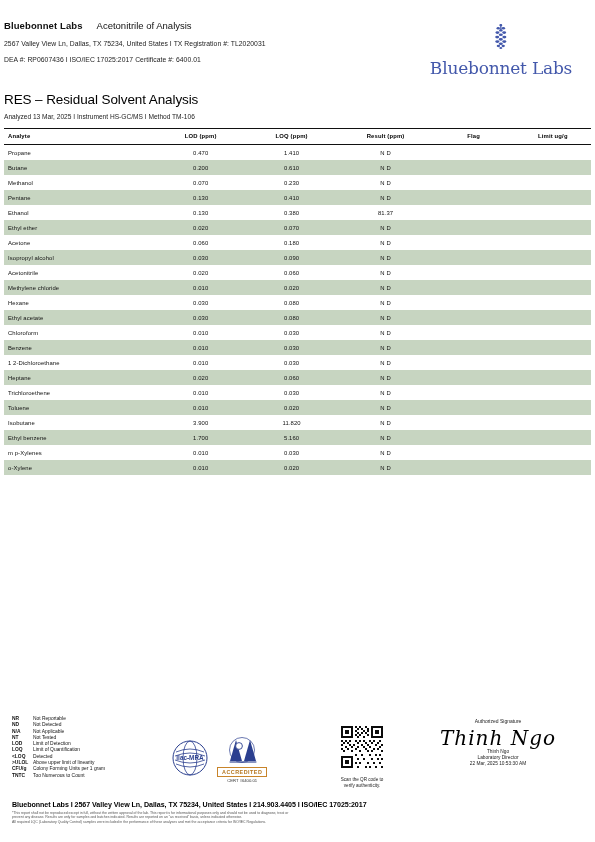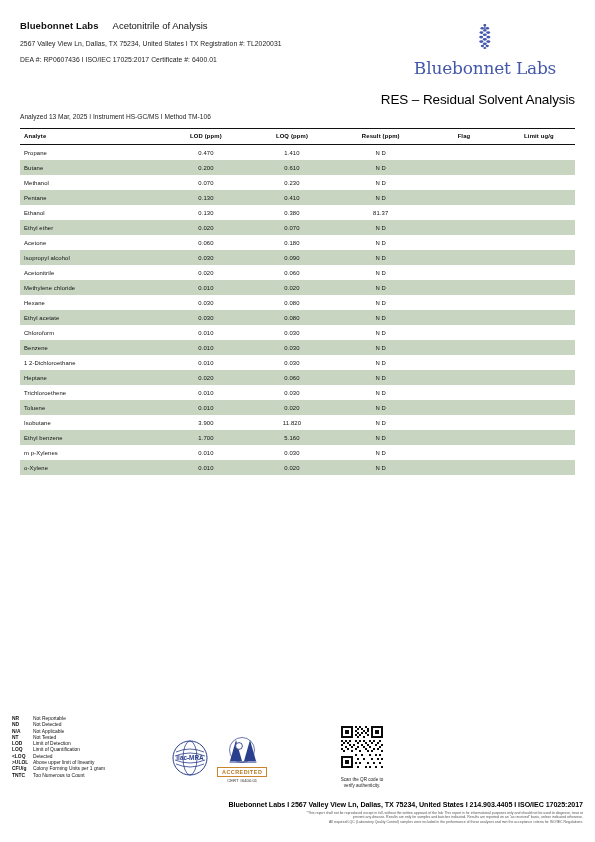--- a/index.html
+++ b/index.html
@@ -13,21 +13,21 @@
     font-family: "Liberation Sans", sans-serif;
     color: #1a1a1a;
     position: relative;
     overflow: hidden;
   }
   .page {
     position: relative;
     width: 595px;
     height: 842px;
     box-sizing: border-box;
-    padding: 0 20px;
+    padding: 0 4px;
   }
 
   
   .header {
     position: relative;
     padding-top: 20px;
     height: 76px;
     box-sizing: border-box;
   }
   .hdr-left {
@@ -80,21 +80,20 @@
     white-space: nowrap;
   }
 
   
   .report-title {
     font-size: 13.5px;
     font-weight: normal;
     color: #000;
     margin: 16px 0 6px 0;
     letter-spacing: -0.1px;
-    text-align: right;
   }
   .report-meta {
     font-size: 6.6px;
     color: #222;
     margin-bottom: 8px;
   }
 
   
   table.results {
     width: 100%;
@@ -236,21 +235,21 @@
     line-height: 6.2px;
     color: #222;
   }
 
   
   .bottom-bar {
     position: absolute;
     left: 12px;
     right: 12px;
     bottom: 18px;
-    text-align: right;
+    text-align: left;
   }
   .bottom-title {
     font-size: 7.1px;
     font-weight: bold;
     color: #000;
     letter-spacing: -0.05px;
     margin-bottom: 2px;
   }
   .bottom-fine {
     font-size: 3.5px;
@@ -638,20 +637,27 @@
               <rect x="42" y="42" width="2" height="2"></rect>
           </g>
         </svg>
       </span>
       <div class="qr-caption">
         <div>Scan the QR code to</div>
         <div>verify authenticity.</div>
       </div>
     </div>
 
+    <div class="sig">
+      <div class="sig-label">Authorized Signature</div>
+      <div class="sig-script">Thinh Ngo</div>
+      <div class="sig-name">Thinh Ngo</div>
+      <div class="sig-role">Laboratory Director</div>
+      <div class="sig-date">22 Mar, 2025 10:53:30 AM</div>
+    </div>
   </div>
 
   <div class="bottom-bar">
     <div class="bottom-title">Bluebonnet Labs I 2567 Valley View Ln, Dallas, TX 75234, United States I 214.903.4405 I ISO/IEC 17025:2017</div>
     <div class="bottom-fine">
       <div>*This report shall not be reproduced except in full, without the written approval of the lab. This report is for informational purposes only and should not be used to diagnose, treat or</div>
       <div>prevent any disease. Results are only for samples and batches indicated. Results are reported on an “as received” basis, unless indicated otherwise.</div>
       <div>All required LQC (Laboratory Quality Control) samples were included in the performance of these analyses and met the acceptance criteria for ISO/IEC Regulations.</div>
     </div>
   </div>

